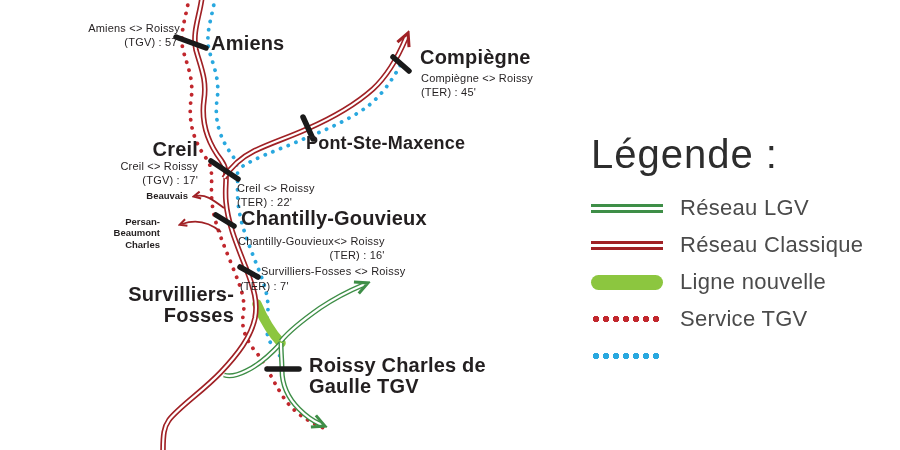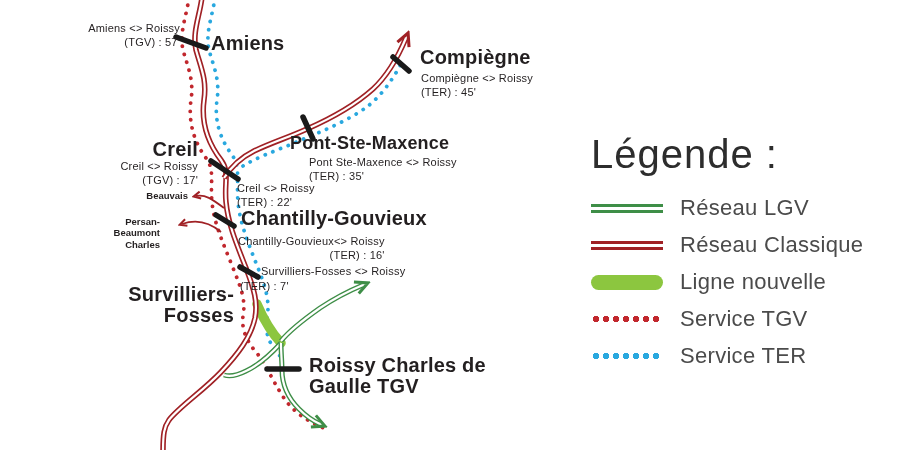--- a/index.html
+++ b/index.html
@@ -105,23 +105,21 @@
   </svg>
 
   <div class="lbl conn ra" style="left:55px; top:21px; width:125px;">Amiens &lt;&gt; Roissy
 (TGV) : 57'</div>
   <div class="lbl station-name" style="left:211px; top:33px;">Amiens</div>
 
   <div class="lbl station-name" style="left:420px; top:47px;">Compiègne</div>
   <div class="lbl conn" style="left:421px; top:71px;">Compiègne &lt;&gt; Roissy
 (TER) : 45'</div>
 
-  <div class="lbl station-name md" style="left:290px; top:134px;">Pont-Ste-Maxence</div>
-  <div class="lbl conn" style="left:309px; top:155px;">Pont Ste-Maxence &lt;&gt; Roissy
-(TER) : 35'</div>
+  <div class="lbl station-name md" style="left:306px; top:134px;">Pont-Ste-Maxence</div>
 
   <div class="lbl station-name ra" style="left:98px; top:139px; width:100px;">Creil</div>
   <div class="lbl conn ra" style="left:76px; top:159px; width:122px;">Creil &lt;&gt; Roissy
 (TGV) : 17'</div>
   <div class="lbl conn" style="left:237px; top:181px;">Creil &lt;&gt; Roissy
 (TER) : 22'</div>
 
   <div class="lbl small-station ra" style="left:100px; top:190px; width:88px;">Beauvais</div>
   <div class="lbl small-station ra" style="left:80px; top:216px; width:80px;">Persan-Beaumont
 Charles</div>
@@ -156,17 +154,16 @@
       <div class="lg-label">Ligne nouvelle</div>
     </div>
 
     <div class="lg-row">
       <div class="lg-swatch sw-dots tgv"></div>
       <div class="lg-label">Service TGV</div>
     </div>
 
     <div class="lg-row">
       <div class="lg-swatch sw-dots ter"></div>
-      <div class="lg-label">Service TER</div>
     </div>
   </div>
 
 </div>
 
 </body></html>

